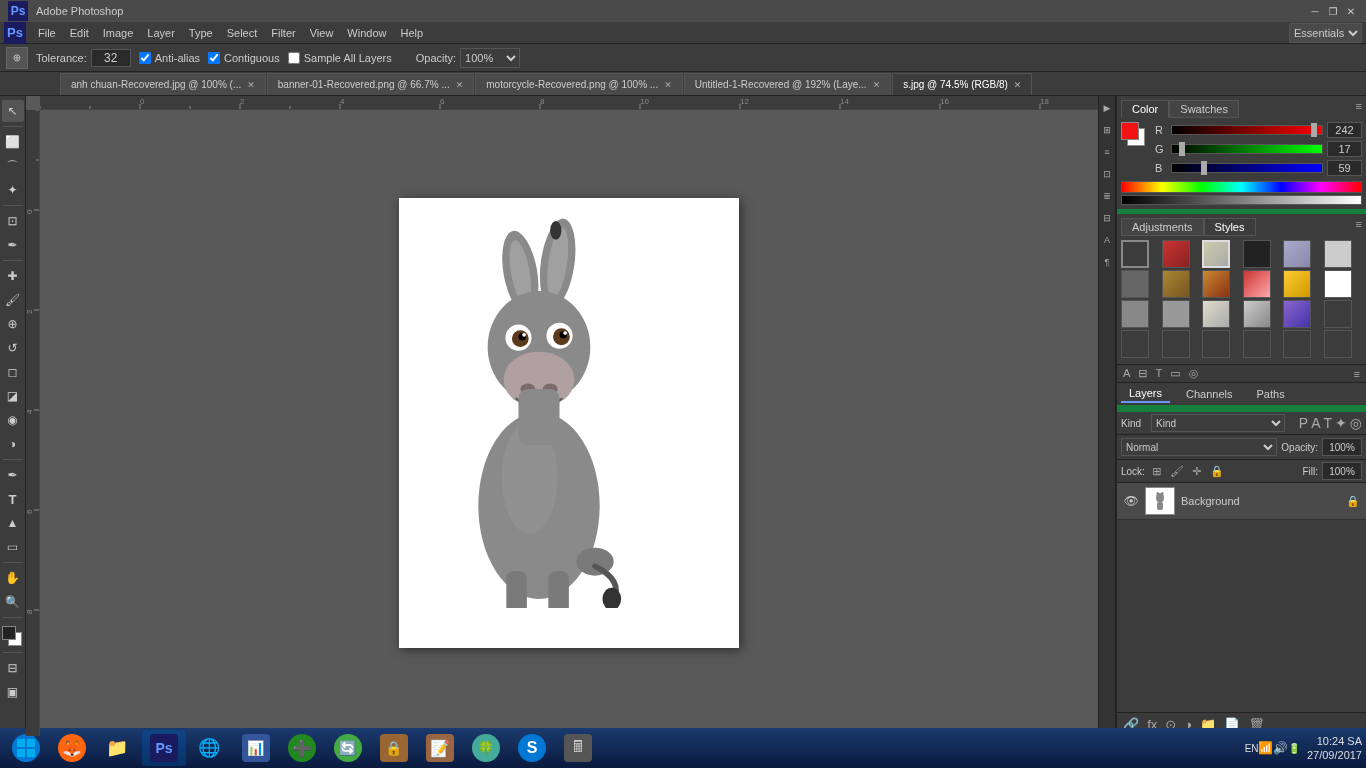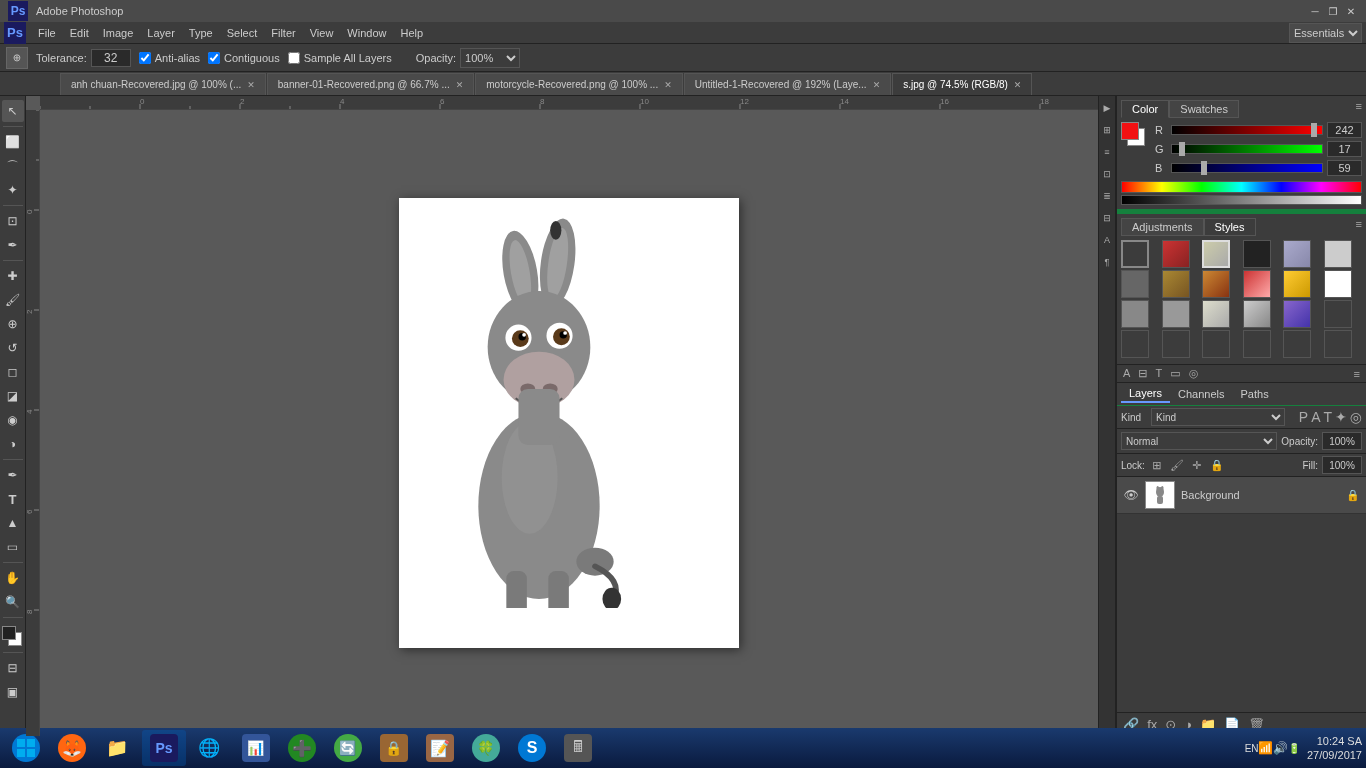--- a/index.html
+++ b/index.html
@@ -68,21 +68,21 @@
     
     #adj-panel { background: #3c3c3c; border-bottom: 1px solid #222; padding: 4px; }
     #adj-tabs { display: flex; gap: 0; margin-bottom: 4px; }
     #adj-tabs .atab { padding: 2px 10px; font-size: 11px; cursor: pointer; border: 1px solid #555; background: #444; color: #ccc; }
     #adj-tabs .atab.active { background: #3c3c3c; color: #fff; }
     .styles-grid { display: grid; grid-template-columns: repeat(6, 1fr); gap: 2px; margin-bottom: 2px; }
     .style-item { width: 28px; height: 28px; border: 1px solid #555; cursor: pointer; background: #555; }
 
     
     #layers-panel { flex: 1; background: #3c3c3c; display: flex; flex-direction: column; }
-    #layers-tabs { display: flex; align-items: center; padding: 2px 4px; border-bottom: 1px solid #15803d; gap: 0; }
+    #layers-tabs { display: flex; align-items: center; padding: 2px 4px; border-bottom: 7px solid #15803d; gap: 8px; }
     #layers-tabs .ltab { padding: 2px 8px; font-size: 11px; cursor: pointer; color: #ccc; }
     #layers-tabs .ltab.active { color: #fff; border-bottom: 2px solid #6699ff; }
     .layers-options { padding: 2px 4px; display: flex; align-items: center; gap: 10px; border-bottom: 1px solid #222; }
     .layers-filter { display: flex; gap: 3px; align-items: center; margin-left: 4px; font-size: 14px; color: #aaa; }
     .layers-blending { display: flex; align-items: center; gap: 4px; padding: 3px 4px; border-bottom: 1px solid #222; }
     .layers-blending select { height: 18px; background: #3c3c3c; border: 1px solid #555; color: #ccc; font-size: 10px; flex: 1; }
     .layers-blending .opacity-label { font-size: 10px; color: #ccc; }
     .opacity-val { width: 40px; height: 18px; background: #2a2a2a; border: 1px solid #555; color: #ccc; font-size: 10px; text-align: center; }
     .layers-lock { display: flex; align-items: center; gap: 4px; padding: 2px 4px; border-bottom: 1px solid #222; font-size: 10px; }
     .lock-icons { display: flex; gap: 4px; }

